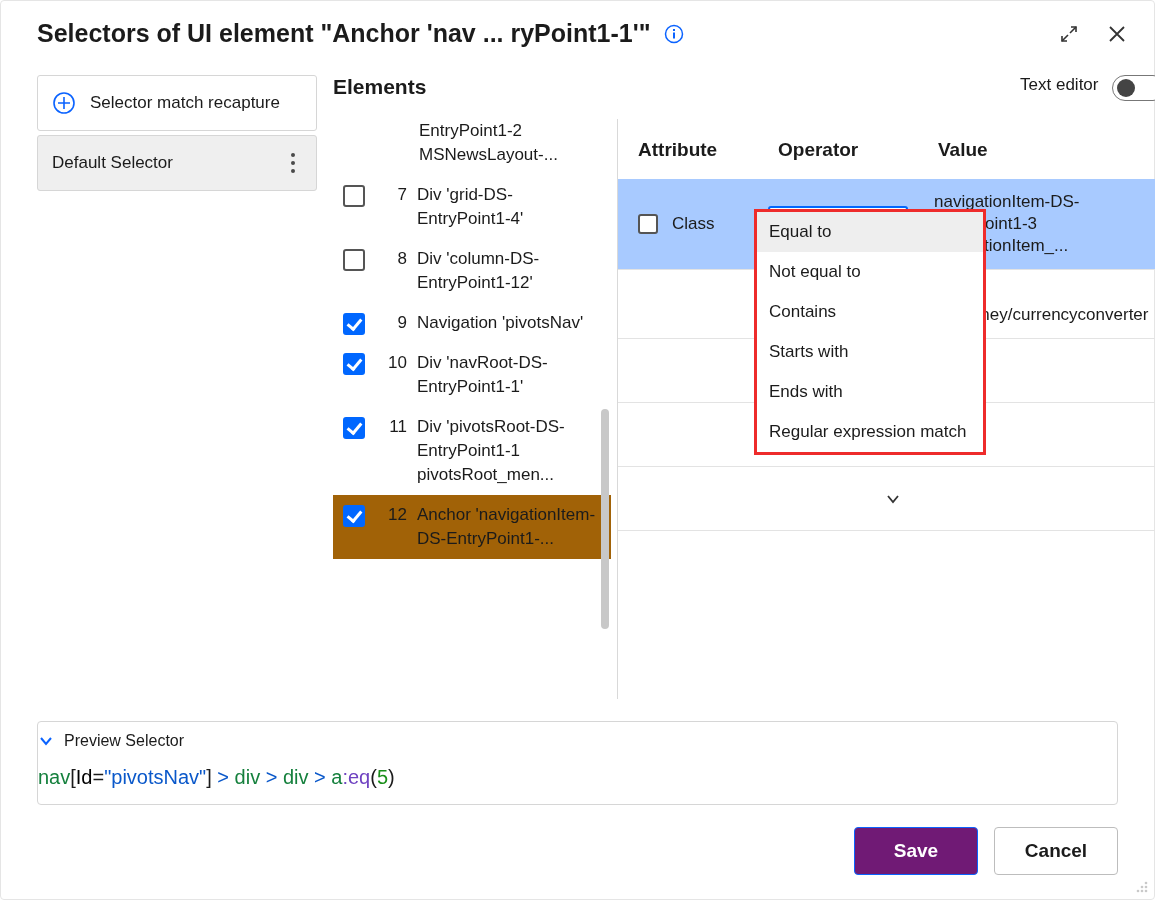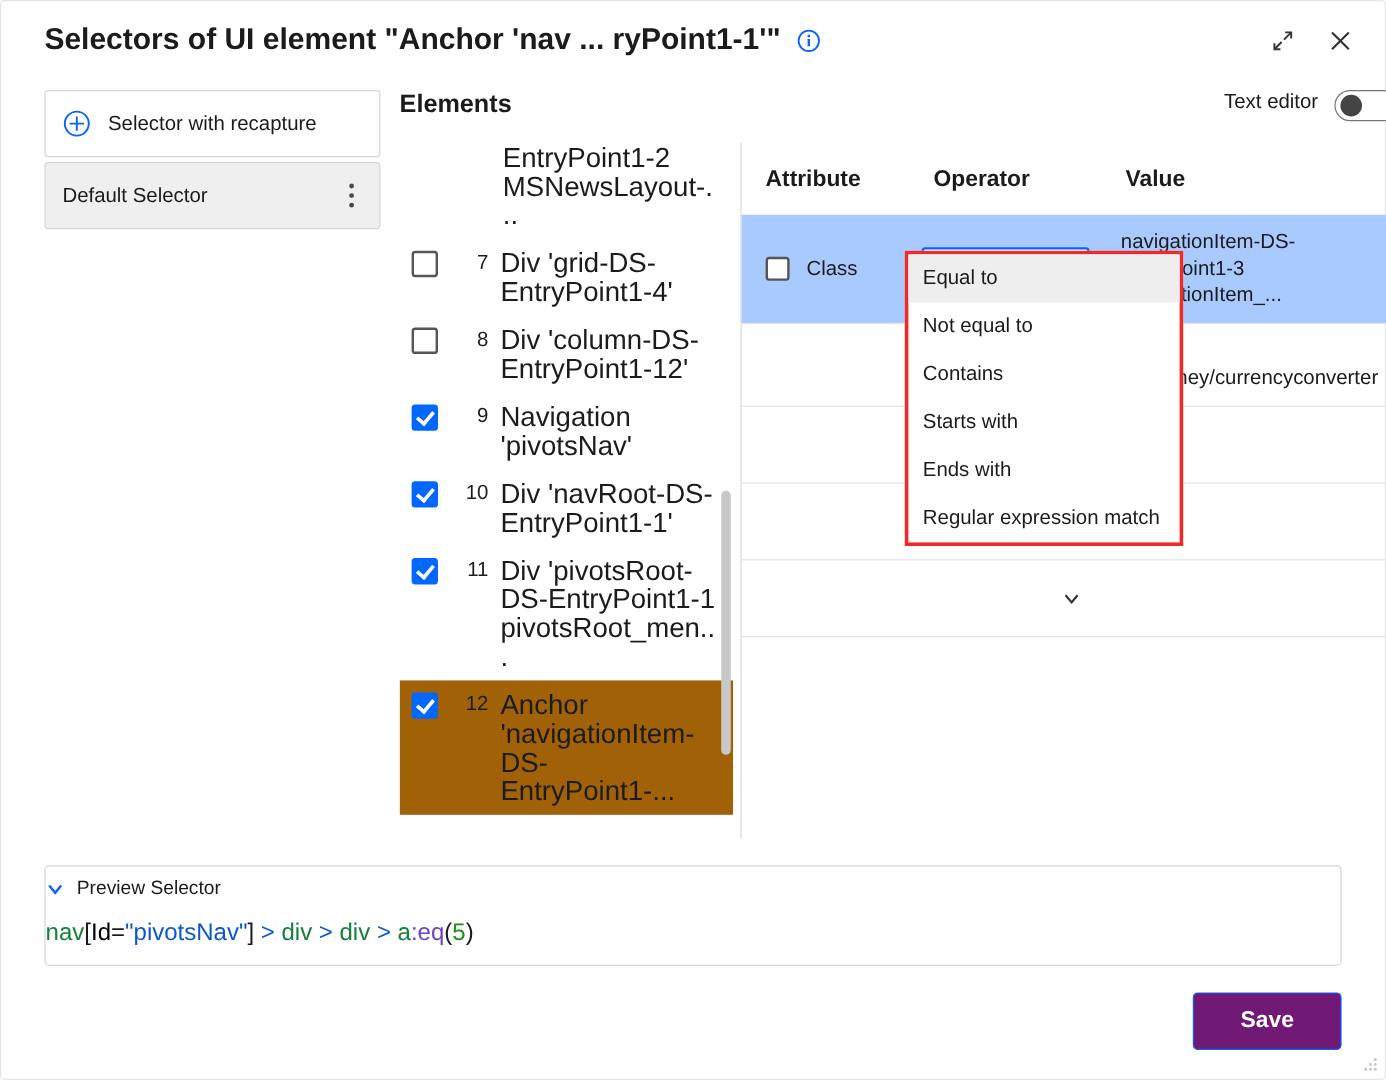--- a/index.html
+++ b/index.html
@@ -57,21 +57,21 @@
   .chk {
     width:22px; height:22px; border:2px solid #555; border-radius:3px;
     flex:0 0 22px; margin-top:2px; position:relative; background:#fff;
   }
   .chk.checked { background:#0067ff; border-color:#0067ff; }
   .chk.checked::after {
     content:""; position:absolute; left:5px; top:1px; width:6px; height:11px;
     border:solid #fff; border-width:0 3px 3px 0; transform:rotate(40deg);
   }
   .elem-num { width:24px; text-align:right; margin:2px 10px 0 18px; font-size:17px; }
-  .elem-label { font-size:23px; line-height:24px; word-break:break-word; flex:1; padding-right:4px; }
+  .elem-label { font-size:17px; line-height:24px; word-break:break-word; flex:1; padding-right:4px; }
 
   .elem-scrollbar { position:absolute; right:2px; top:290px; width:8px; height:220px; background:#c8c8c8; border-radius:4px; }
 
   
   .right-col { flex:1; margin-left:6px; display:flex; flex-direction:column; }
   .right-header { height:44px; display:flex; align-items:flex-start; justify-content:flex-end; gap:14px; }
   .te-label { font-size:17px; }
   .toggle {
     width:54px; height:26px; border:1px solid #777; border-radius:13px;
     position:relative; cursor:pointer; background:#fff;
@@ -183,21 +183,21 @@
   <div class="body">
 
     <div class="sidebar">
       <div class="recapture">
         <span class="plus">
           <svg width="24" height="24" viewBox="0 0 24 24">
               <circle cx="12" cy="12" r="10" fill="none" stroke="#0b63ff" stroke-width="1.6"></circle>
               <path d="M12 6 V18 M6 12 H18" stroke="#0b63ff" stroke-width="1.6"></path>
             </svg>
         </span>
-        <span class="recapture-label">Selector with recapture</span>
+        <span class="recapture-label">Selector match recapture</span>
       </div>
       <div class="selector-item">
         <span class="selector-item-label">Default Selector</span>
         <span class="more-icon">
             <span></span>
             <span></span>
             <span></span>
           </span>
       </div>
     </div>
@@ -332,20 +332,21 @@
             <path d="M3 5 L8 11 L13 5" fill="none" stroke="#0b63ff" stroke-width="2"></path>
           </svg>
       </span>
       <span>Preview Selector</span>
     </div>
     <div class="sel-string" id="sel-string"><span class="tok-el">nav</span><span>[</span><span class="tok-attr">Id</span><span>=</span><span class="tok-str">"pivotsNav"</span><span>]</span><span class="tok-op"> &gt; </span><span class="tok-el">div</span><span class="tok-op"> &gt; </span><span class="tok-el">div</span><span class="tok-op"> &gt; </span><span class="tok-el">a</span><span class="tok-pseudo">:eq</span><span>(</span><span class="tok-num">5</span><span>)</span></div>
   </div>
 
   <div class="footer">
     <div class="btn btn-primary">Save</div>
+    <div class="btn btn-secondary">Cancel</div>
   </div>
 
   <div class="resize-grip">
     <svg width="18" height="18" viewBox="0 0 18 18" fill="#888">
       <circle cx="14" cy="6" r="1.3"></circle>
         <circle cx="14" cy="10" r="1.3"></circle>
         <circle cx="14" cy="14" r="1.3"></circle>
       <circle cx="10" cy="10" r="1.3"></circle>
         <circle cx="10" cy="14" r="1.3"></circle>
       <circle cx="6" cy="14" r="1.3"></circle>

